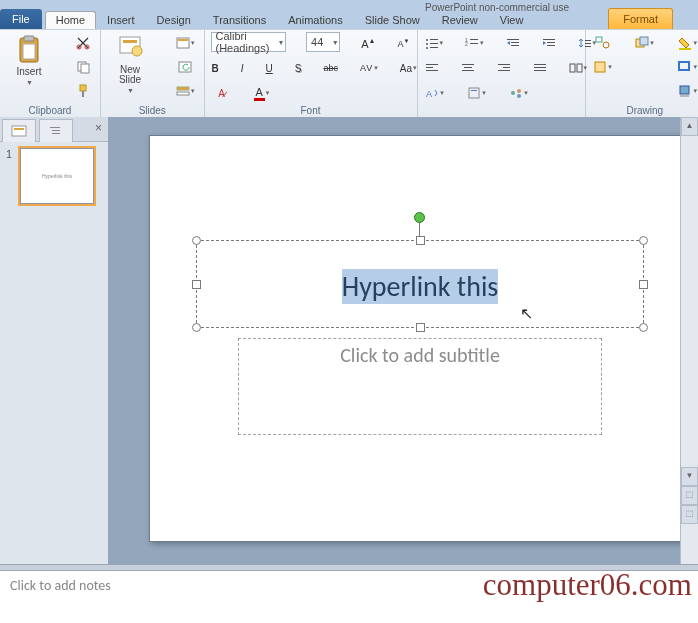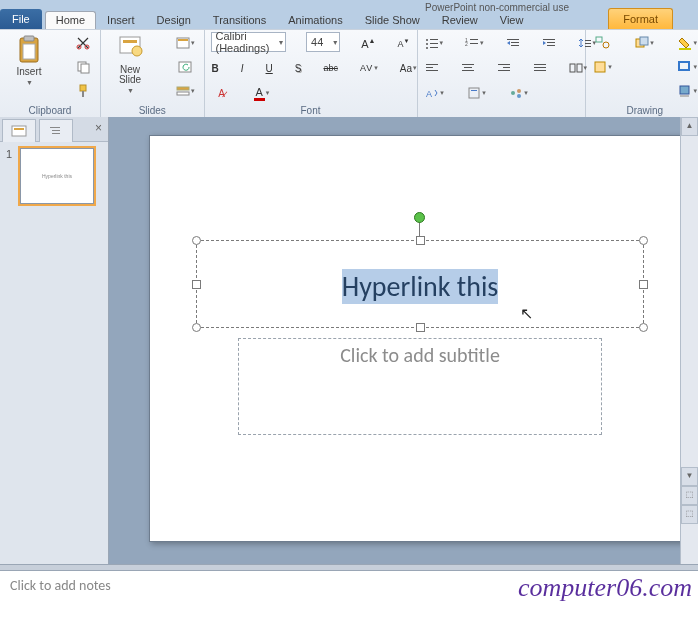--- a/index.html
+++ b/index.html
@@ -51,21 +51,21 @@
   .title-text .hl{background:#b6cde8}
   .subtitle-box{position:absolute;border:1px dashed #9aa3ad}
   .subtitle-text{font-family:Calibri,sans-serif;font-size:20px;color:#8c8c8c;text-align:center;padding:4px}
   .cursor-arrow{position:absolute;font-size:16px;color:#222}
   
   .splitter{height:5px;background:#c7cfda;border-top:1px solid #9aa6b5;border-bottom:1px solid #9aa6b5;cursor:row-resize}
   .notes{height:40px;background:#fff;border:none;padding:6px 10px;font-size:14px;color:#888;font-family:Calibri,sans-serif}
   
   .status{height:22px;background:linear-gradient(#cfd8e4,#bac5d4);display:flex;align-items:center;padding:0 4px;font-size:11px;color:#4a5568;position:relative}
   .status-cell{padding:0 8px;border-right:1px solid #a7b3c2;height:18px;display:flex;align-items:center}
-  .watermark{position:absolute;right:6px;bottom:20px;font-size:26px;font-style:italic;color:#4c1d95;font-family:Georgia,serif;opacity:0.92;pointer-events:none}
+  .watermark{position:absolute;right:6px;bottom:20px;font-size:31px;color:#7f1d1d;font-family:Georgia,serif;opacity:0.92;pointer-events:none}
   .scrollbar-v{position:absolute;top:0;right:0;bottom:0;width:17px;background:#e4e8ef;border-left:1px solid #b3bdca}
   .scrollbar-v .sbtn{height:17px;border:1px solid #b3bdca;background:#d8dee8;font-size:8px;text-align:center;line-height:15px;color:#666}
 </style>
 </head>
 <body>
 
 <div id="app">
   <div class="titlebar">
     <div class="title-frag">PowerPoint non-commercial use</div>
   </div>

